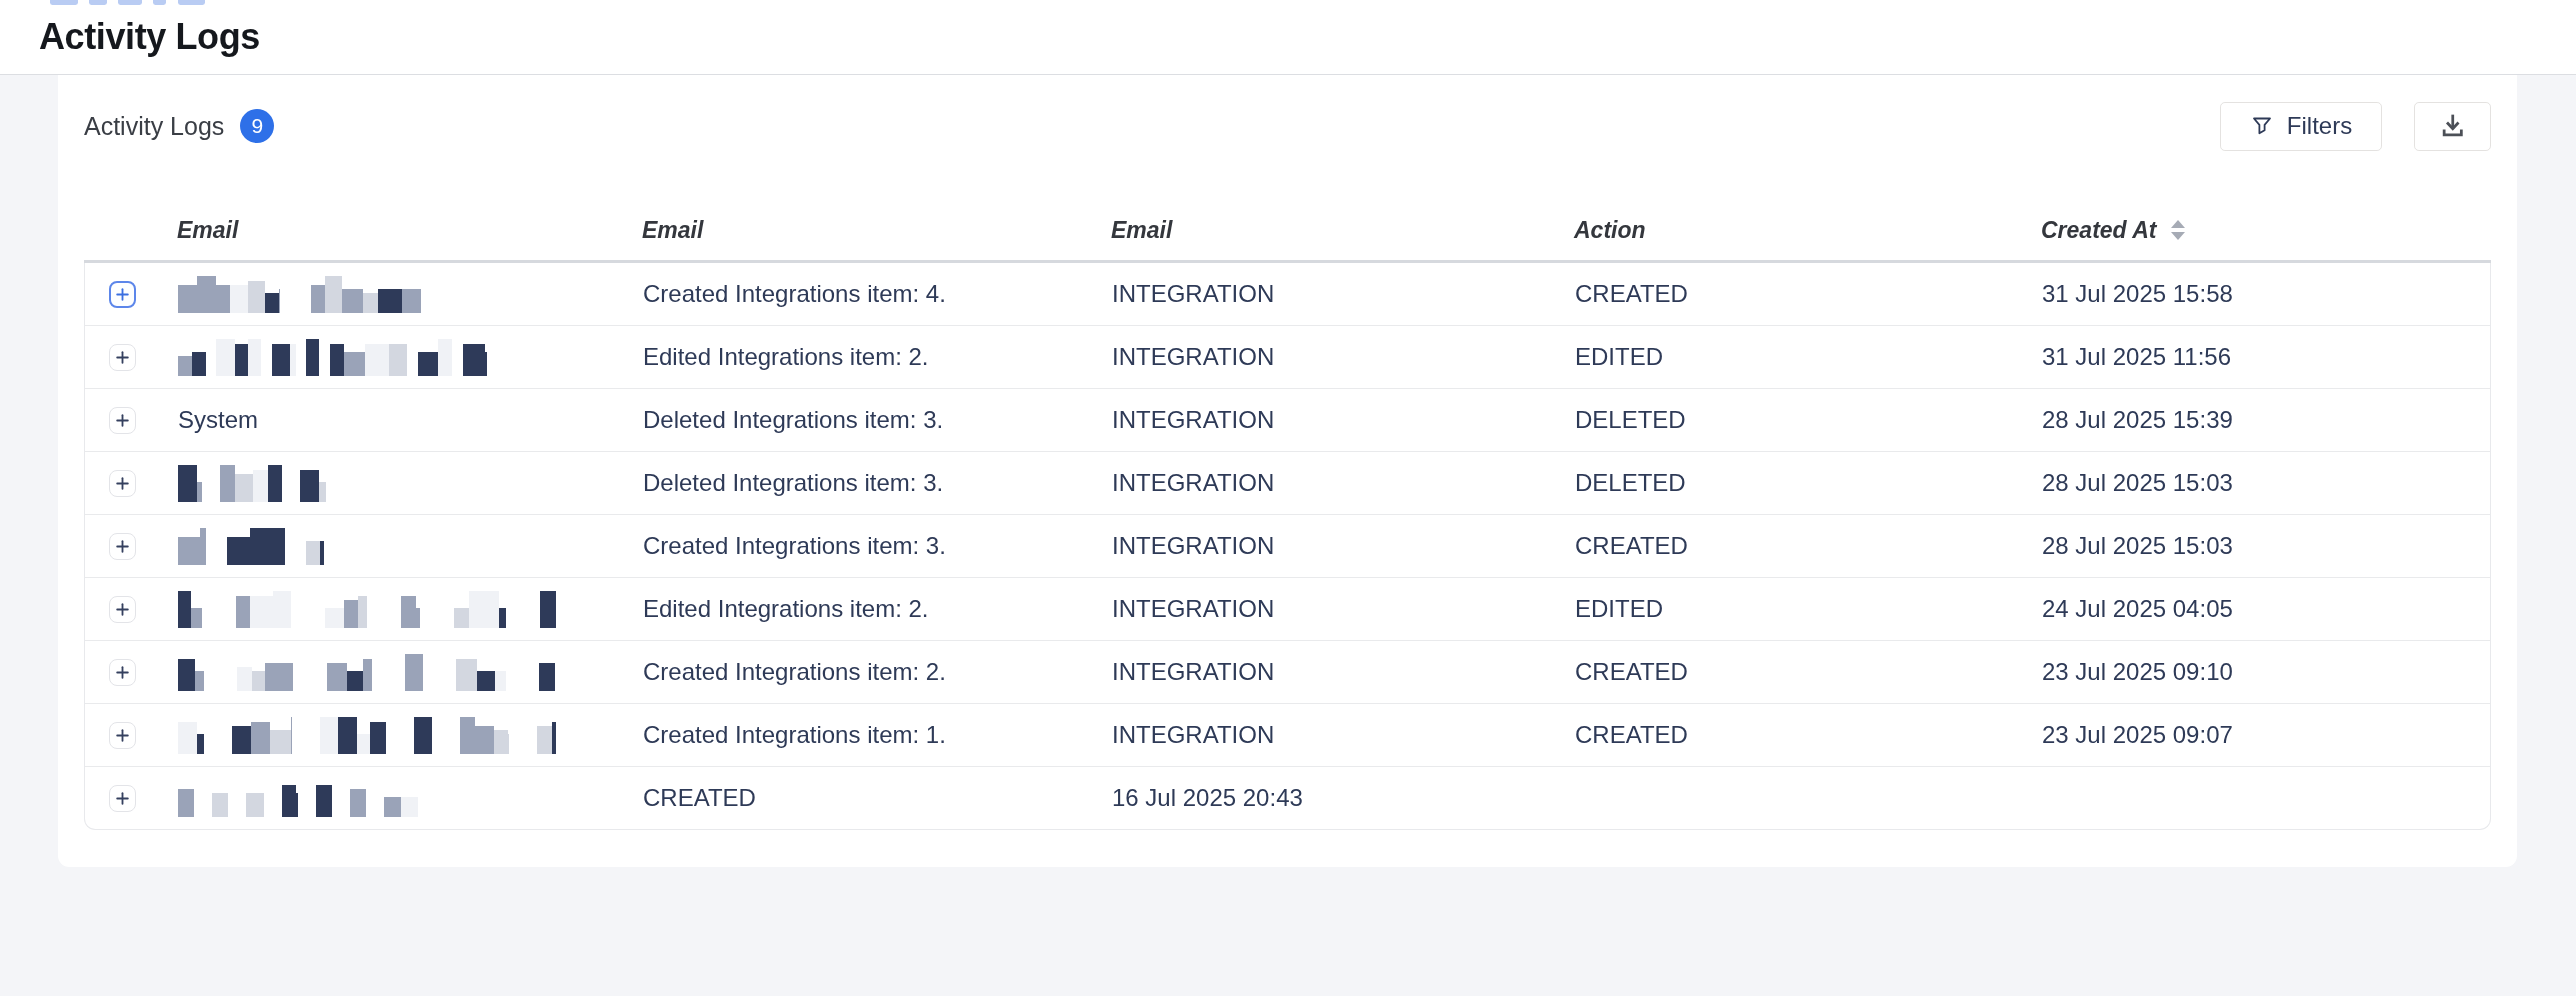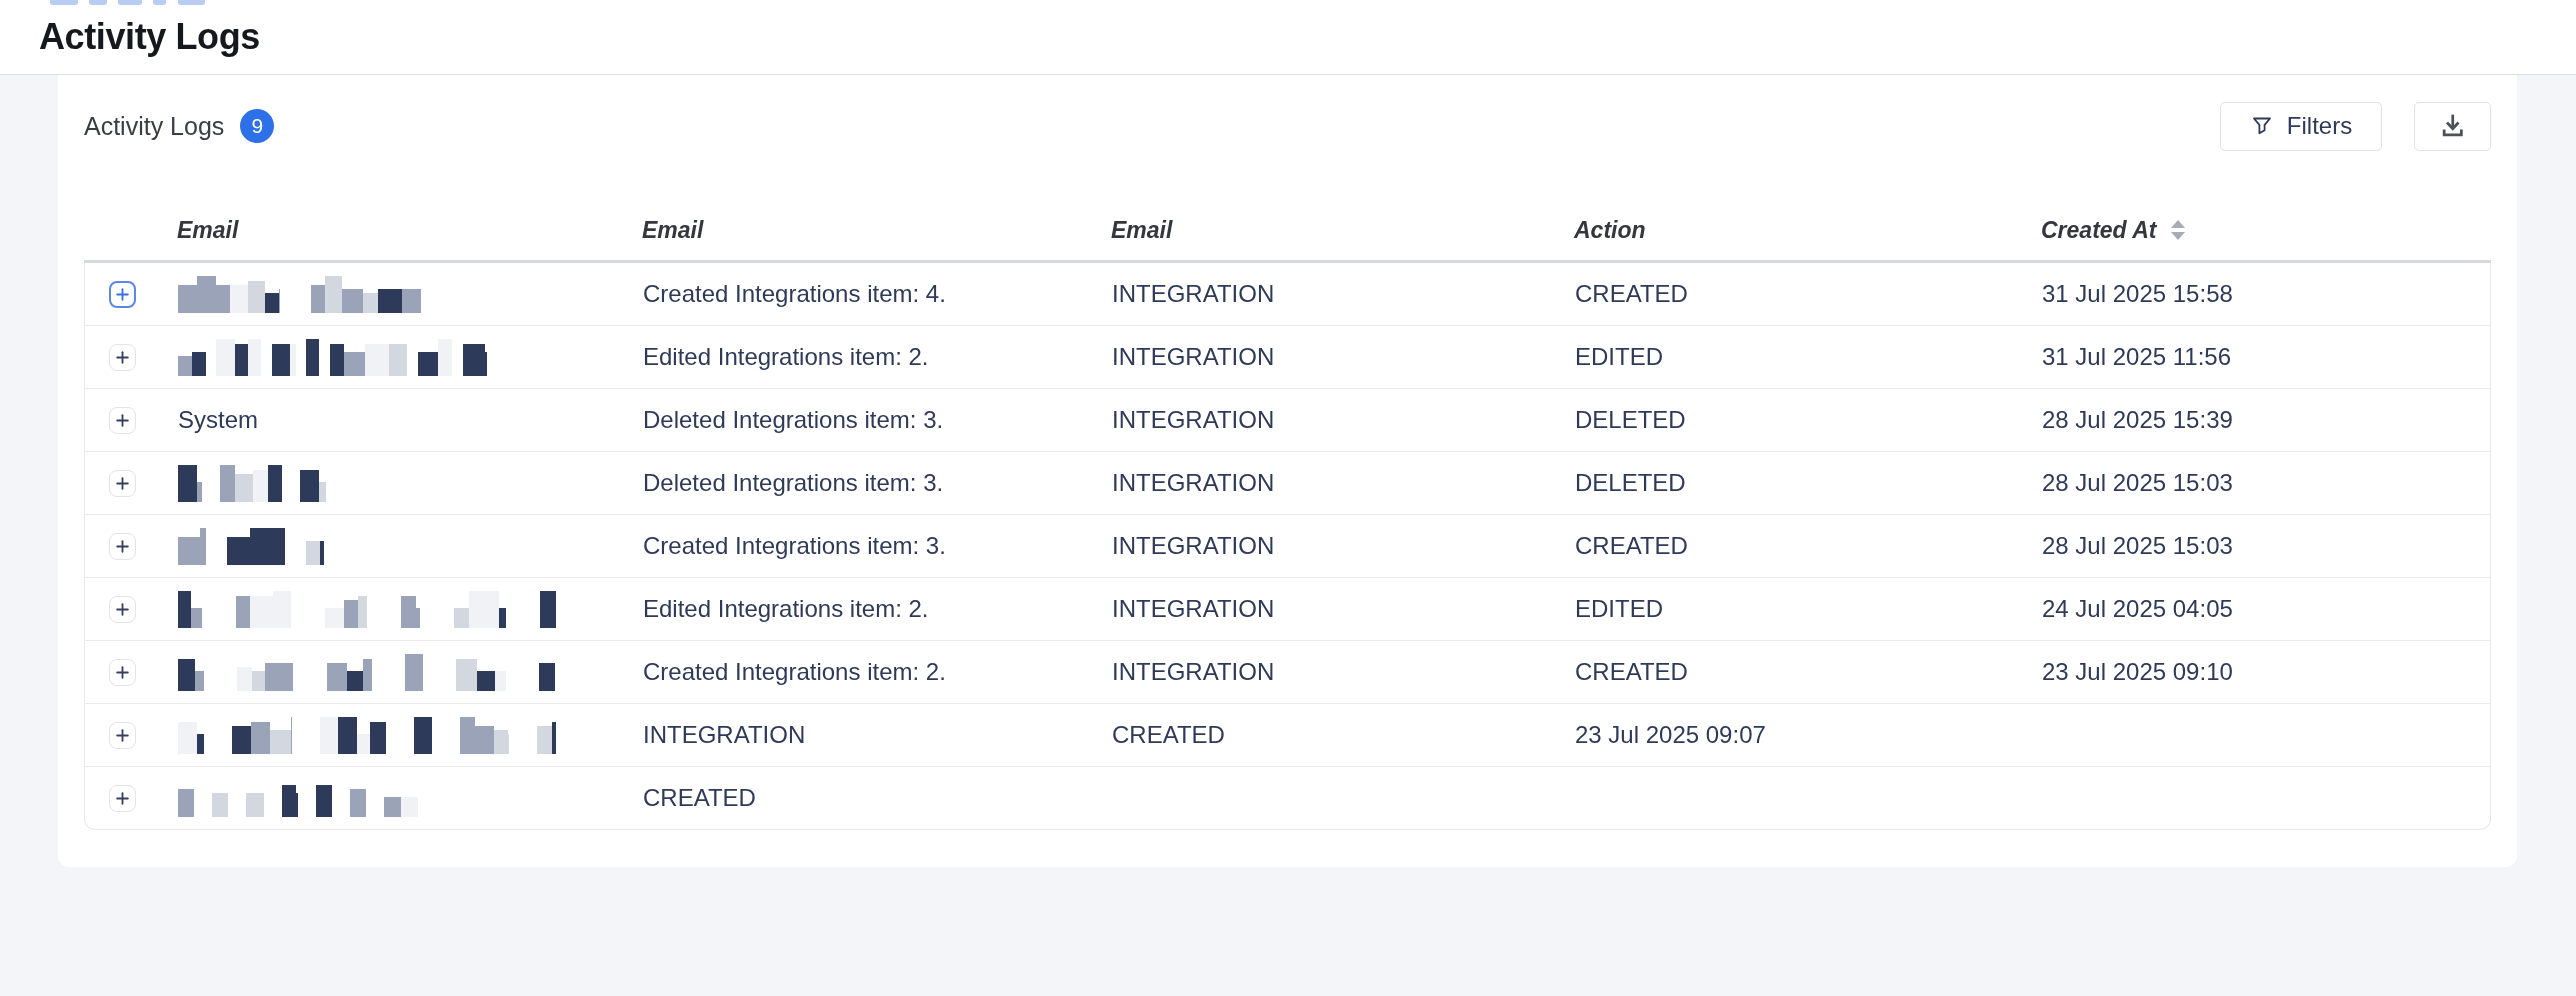--- a/index.html
+++ b/index.html
@@ -517,20 +517,23 @@
               <span class="rcell" style="width: 14.6px; height: 37px; background: rgb(154, 163, 184);"></span>
               <span class="rcell" style="width: 19.4px; height: 27.5px; background: rgb(154, 163, 184);"></span>
               <span class="rcell" style="width: 13.8px; height: 23.5px; background: rgb(211, 215, 224);"></span>
               <span class="rcell" style="width: 9.7px; height: 19.4px; background: rgb(211, 215, 224);"></span>
             </span>
             <span class="rgroup" style="width: 19.4px; height: 37px;">
               <span class="rcell" style="width: 15.4px; height: 27.5px; background: rgb(211, 215, 224);"></span>
               <span class="rcell" style="width: 9.7px; height: 32px; background: rgb(46, 58, 89);"></span>
             </span>
           </div>
+    <div class="cell cell-body">
+            <span>Created Integrations item: 1.</span>
+          </div>
     <div class="cell cell-type">INTEGRATION</div>
     <div class="cell cell-action">CREATED</div>
     <div class="cell cell-created">23 Jul 2025 09:07</div>
   </div>
 
   <div class="row tgrid">
     <div class="cell cell-expand">
       <button class="expand-btn">
         <svg width="17" height="17" viewBox="0 0 24 24" fill="none" stroke="currentColor" stroke-width="2.6" stroke-linecap="round">
           <path d="M12 4.5 V19.5"></path>
@@ -557,18 +560,19 @@
             </span>
             <span class="rgroup" style="width: 16px; height: 37px; margin-right: 18px;">
               <span class="rcell" style="width: 16px; height: 27.5px; background: rgb(154, 163, 184);"></span>
             </span>
             <span class="rgroup" style="width: 34px; height: 37px;">
               <span class="rcell" style="width: 17px; height: 19.4px; background: rgb(154, 163, 184);"></span>
               <span class="rcell" style="width: 17px; height: 19.4px; background: rgb(240, 242, 246);"></span>
             </span>
           </div>
     <div class="cell cell-action">CREATED</div>
+    <div class="cell cell-created">16 Jul 2025 20:43</div>
   </div>
 </div>
 
   </section>
 </div>
 
 
 </body></html>

